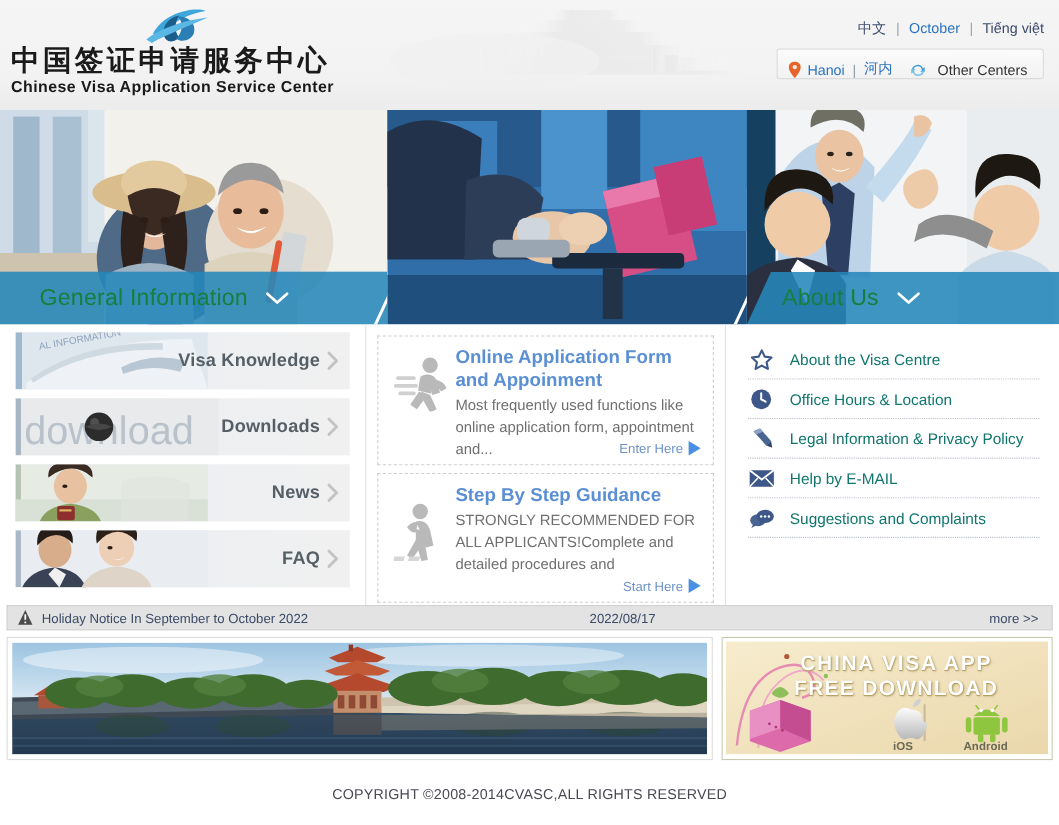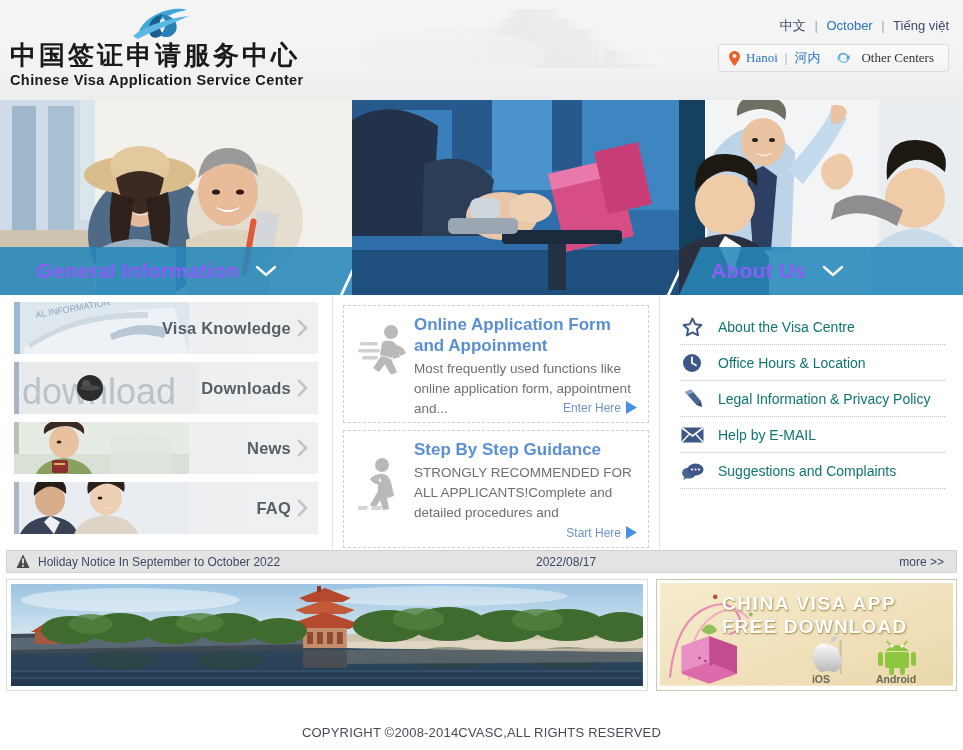--- a/index.html
+++ b/index.html
@@ -37,22 +37,22 @@
     font-size: 13px; color: #3c4a6b; white-space: nowrap;
   }
   .lang-row a { color: #3c4a6b; text-decoration: none; }
   .lang-row a.active { color: #2a74c0; }
   .lang-sep { color: #9aa4b8; margin: 0 5px; }
   .center-box {
     position: absolute; right: 14px; top: 44px;
     height: 28px; padding: 0 14px 0 10px;
     border: 1px solid #dcdcdc; border-radius: 3px;
     background: linear-gradient(to bottom,#fbfbfb,#f2f2f2);
-    display: flex; align-items: center; gap: 6px;
-    font-size: 13px; white-space: nowrap; font-family: Liberation Serif, serif;
+    display: flex; align-items: flex-end; gap: 6px;
+    font-size: 13px; white-space: nowrap;
   }
   .center-box .city { color: #2a74c0; }
   .center-box .pipe { color: #8d98ab; margin: 0 1px; }
   .center-box .other { color: #333; margin-left: 4px; }
   .pin-icon { width: 11px; height: 15px; display:block; }
   .refresh-icon { width: 15px; height: 14px; display:block; margin-left: 10px; }
 
   
   .hero { position: relative; width: 963px; height: 195px; display: flex; }
   .hero-panel { position: relative; overflow: hidden; height: 195px; }
@@ -61,21 +61,21 @@
   .hero-panel.p3 { width: 284px; }
   .hero-img { position: absolute; inset: 0; }
 
   .hero-bar {
     position: absolute; left: 0; bottom: 0; width: 100%; height: 48px;
     background: rgba(38,135,186,.88);
     display: flex; align-items: center;
   }
   .hero-bar.skew-l { clip-path: polygon(22px 0, 100% 0, 100% 100%, 0 100%); }
   .hero-bar-label {
-    color: #8b5cf6; font-size: 21px; font-weight: bold;
+    color: #15803d; font-size: 21px; font-weight: normal;
     letter-spacing: .2px; white-space: nowrap;
   }
   .hero-chevron { margin-left: 16px; display:block; }
   .hero-slash {
     position: absolute; bottom: 0; width: 3px; height: 48px; background: #fff;
     transform: skewX(-25deg); z-index: 5;
   }
 
   
   .cols { position: relative; width: 963px; height: 255px; display: flex; }
@@ -136,21 +136,21 @@
     background: #e3e3e3; border: 1px solid #d2d2d2;
     display: flex; align-items: center;
     font-size: 12px; color: #3b4a66;
   }
   .notice-icon { margin: 0 8px 0 9px; display:block; }
   .notice-title { color: #3b4a66; }
   .notice-date { position: absolute; left: 529px; color: #3b4a66; }
   .notice-more { position: absolute; right: 12px; color: #3b4a66; }
 
   
-  .banners { width: 963px; padding: 6px 6px 0 6px; display: flex; gap: 8px; }
+  .banners { width: 963px; padding: 6px 6px 0 6px; display: flex; gap: 8px; text-align: center; }
   .banner {
     position: relative; height: 112px; border: 1px solid #dcdcdc;
     background: #fff; padding: 4px; overflow: hidden;
   }
   .banner.b1 { width: 646px; }
   .banner.b2 { width: 303px; padding: 3px; border-color: #c9c9b0; }
   .banner-inner { position: relative; width: 100%; height: 100%; overflow: hidden; }
 
   .appbanner { position:absolute; inset:0; }
   .app-title {
@@ -160,21 +160,21 @@
     text-shadow: 0 1px 0 #b8a15f, 1px 1px 2px rgba(120,100,40,.6);
   }
   .app-title .l2 { display:block; letter-spacing: 1.2px; }
   .os-label {
     position: absolute; font-size: 10.5px; color: #6a6a55; font-weight: bold;
   }
 
   
   .footer {
     position: absolute; left: 0; bottom: 0; width: 963px; height: 36px;
-    display: flex; align-items: center; justify-content: center;
+    display: flex; justify-content: center;
     font-size: 13px; color: #4a4a55; letter-spacing: .2px;
   }
 </style>
 </head>
 <body>
 
 <div class="page">
 
   <div class="header">
 

